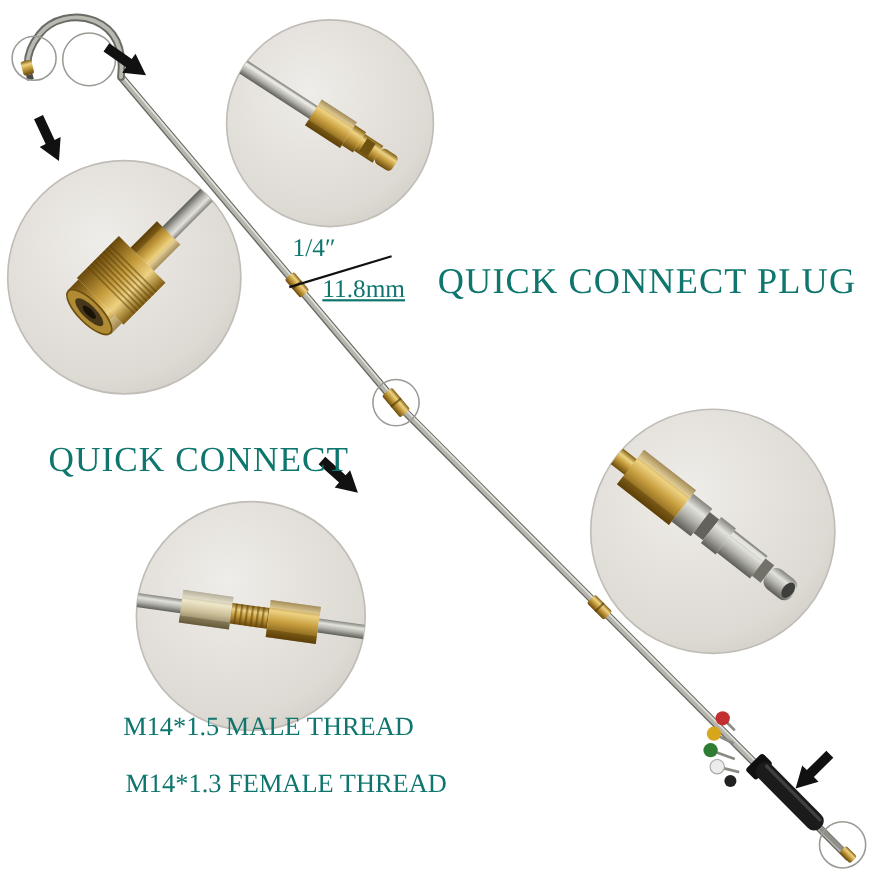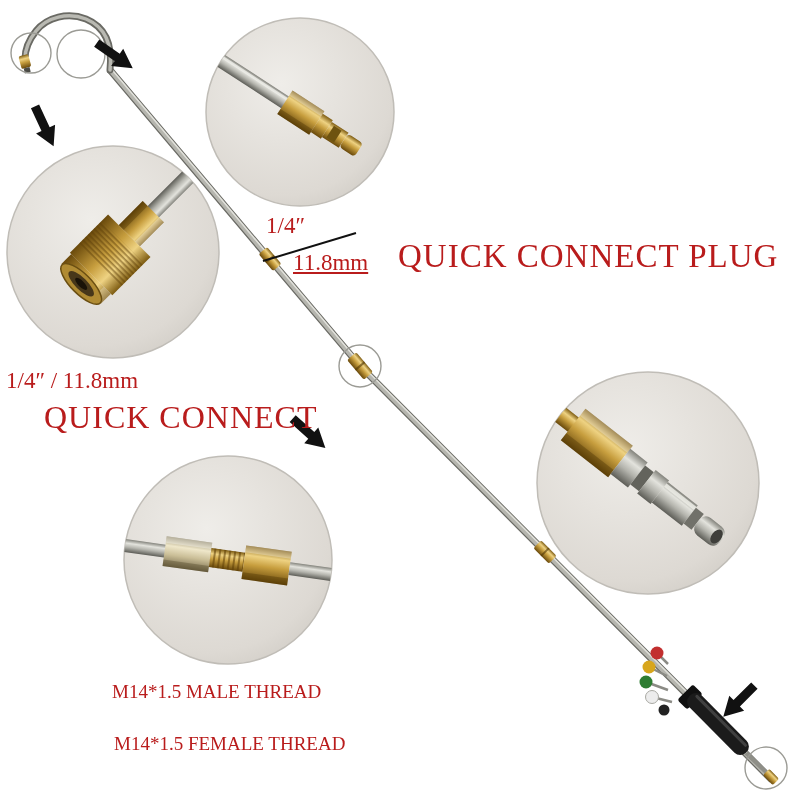--- a/index.html
+++ b/index.html
@@ -1,23 +1,23 @@
 <!DOCTYPE html>
 <html><head>
 <meta charset="utf-8">
 <style>
   html,body{margin:0;padding:0;background:#ffffff;}
   .stage{position:relative;width:800px;height:800px;background:#ffffff;overflow:hidden;font-family:"Liberation Serif",serif;}
   .stage svg{position:absolute;left:0;top:0;}
-  .lbl{position:absolute;color:#b91c1c;white-space:nowrap;line-height:1.1;}
+  .lbl{position:absolute;color:#0f766e;white-space:nowrap;line-height:1.1;}
   .lbl-frac{font-size:23px;}
   .lbl-plug-title{font-size:33px;letter-spacing:1px;font-weight:400;}
   .lbl-coupler-size{font-size:23px;}
   .lbl-coupler-title{font-size:32px;letter-spacing:1px;}
-  .lbl-thread{font-size:19px;margin-top:34px;}
+  .lbl-thread{font-size:24px;}
 </style>
 </head>
 <body>
 
 <div class="stage">
 
 <svg width="800" height="800" viewBox="0 0 800 800">
   <defs>
     <linearGradient id="steelV" x1="0" y1="0" x2="0" y2="1">
       <stop offset="0" stop-color="#83837c"></stop>
@@ -204,18 +204,17 @@
   <g transform="translate(736,704) rotate(135)">
     <polygon points="-26,-4.5 -1,-4.5 -1,-10.5 18,0 -1,10.5 -1,4.5 -26,4.5" fill="#111111"></polygon>
   </g>
 
   <line x1="263" y1="261" x2="356" y2="233" stroke="#111111" stroke-width="2"></line>
 </svg>
 
 <div class="lbl lbl-frac" style="left:266px;top:213px;">1/4″</div>
 <div class="lbl lbl-frac" style="left:293px;top:250px;text-decoration:underline;">11.8mm</div>
 <div class="lbl lbl-plug-title" style="left:398px;top:238px;">QUICK CONNECT PLUG</div>
-<div class="lbl lbl-coupler-size" style="left:6px;top:368px;">1/4″ / 11.8mm</div>
 <div class="lbl lbl-coupler-title" style="left:44px;top:400px;">QUICK CONNECT</div>
 <div class="lbl lbl-thread" style="left:112px;top:648px;">M14*1.5 MALE THREAD</div>
-<div class="lbl lbl-thread" style="left:114px;top:700px;">M14*1.5 FEMALE THREAD</div>
+<div class="lbl lbl-thread" style="left:114px;top:700px;">M14*1.3 FEMALE THREAD</div>
 
 </div>
 
 </body></html>

